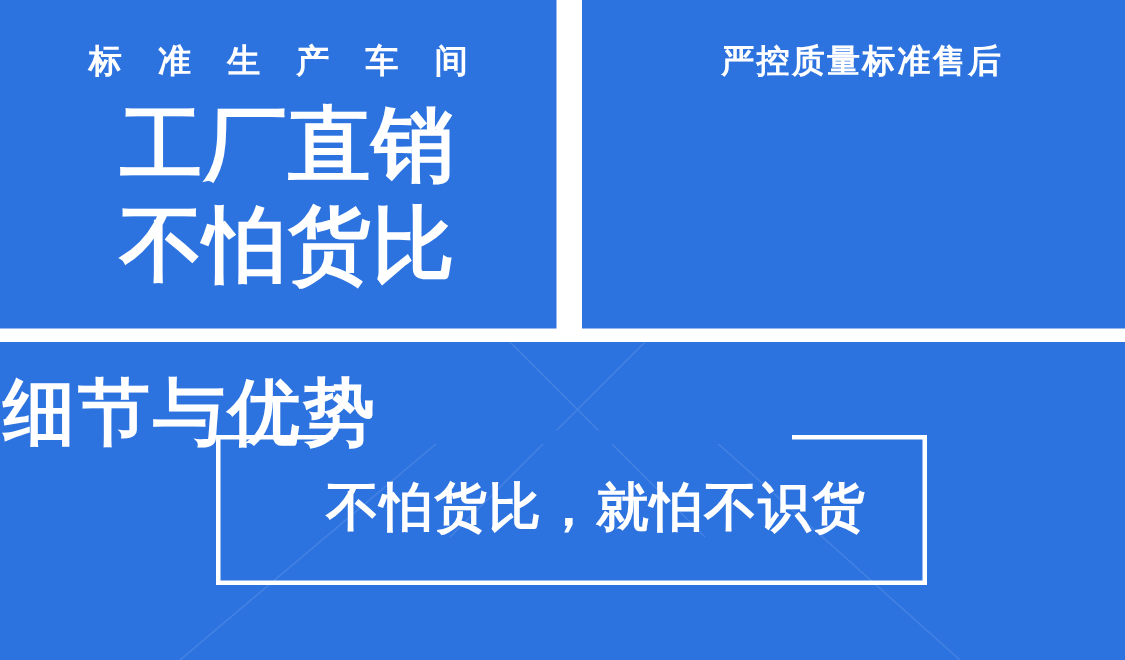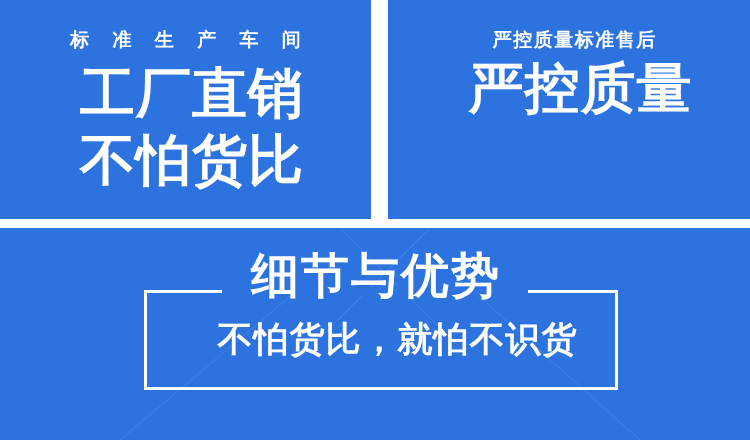--- a/index.html
+++ b/index.html
@@ -58,21 +58,21 @@
     height: 100%;
     display: flex;
     flex-direction: column;
     align-items: center;
     justify-content: flex-start;
   }
 
   
   .eyebrow {
     color: #ffffff;
-    font-size: 19px;
+    font-size: 22px;
     font-weight: 700;
     line-height: 1;
     white-space: nowrap;
     text-align: center;
   }
   .eyebrow-left {
     letter-spacing: 9px;
     text-indent: 9px;
     margin-top: 30px;
   }
@@ -114,21 +114,21 @@
     width: 306px;
     height: 9px;
     background: #2d73e0;
   }
 
   .bottom-title {
     position: absolute;
     left: 0;
     top: 24px;
     width: 750px;
-    text-align: center;
+    text-align: left;
     color: #ffffff;
     font-size: 48px;
     font-weight: 800;
     line-height: 1;
     letter-spacing: 2px;
     text-indent: 2px;
     white-space: nowrap;
   }
 
   .bottom-sub {
@@ -165,21 +165,20 @@
     <div class="panel-inner">
       <div class="eyebrow eyebrow-left">标 准 生 产 车 间</div>
       <div class="headline headline-1">工厂直销</div>
       <div class="headline headline-2">不怕货比</div>
     </div>
   </div>
 
   <div class="panel panel-top-right">
     <div class="panel-inner">
       <div class="eyebrow eyebrow-right">严控质量标准售后</div>
-      <div class="headline headline-2">严控质量</div>
     </div>
   </div>
 
   <div class="panel panel-bottom">
 
     <svg class="bg-lines" viewBox="0 0 750 212" preserveAspectRatio="none">
       <line x1="300" y1="-40" x2="470" y2="130" stroke="#ffffff" stroke-width="1"></line>
       <line x1="470" y1="-40" x2="300" y2="130" stroke="#ffffff" stroke-width="1"></line>
       <line x1="120" y1="212" x2="300" y2="60" stroke="#ffffff" stroke-width="1"></line>
       <line x1="640" y1="212" x2="470" y2="60" stroke="#ffffff" stroke-width="1"></line>

